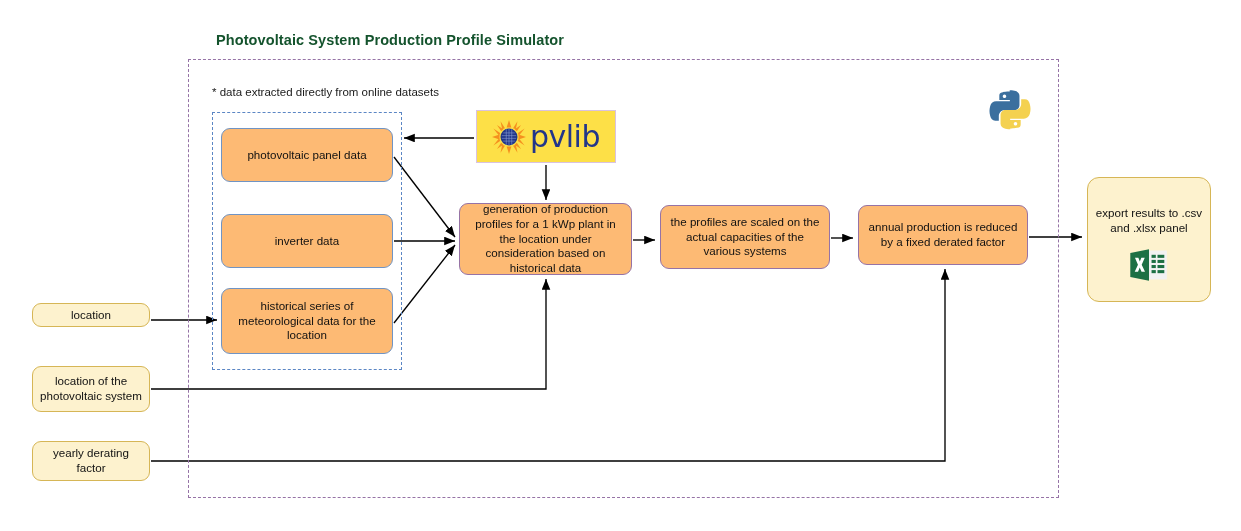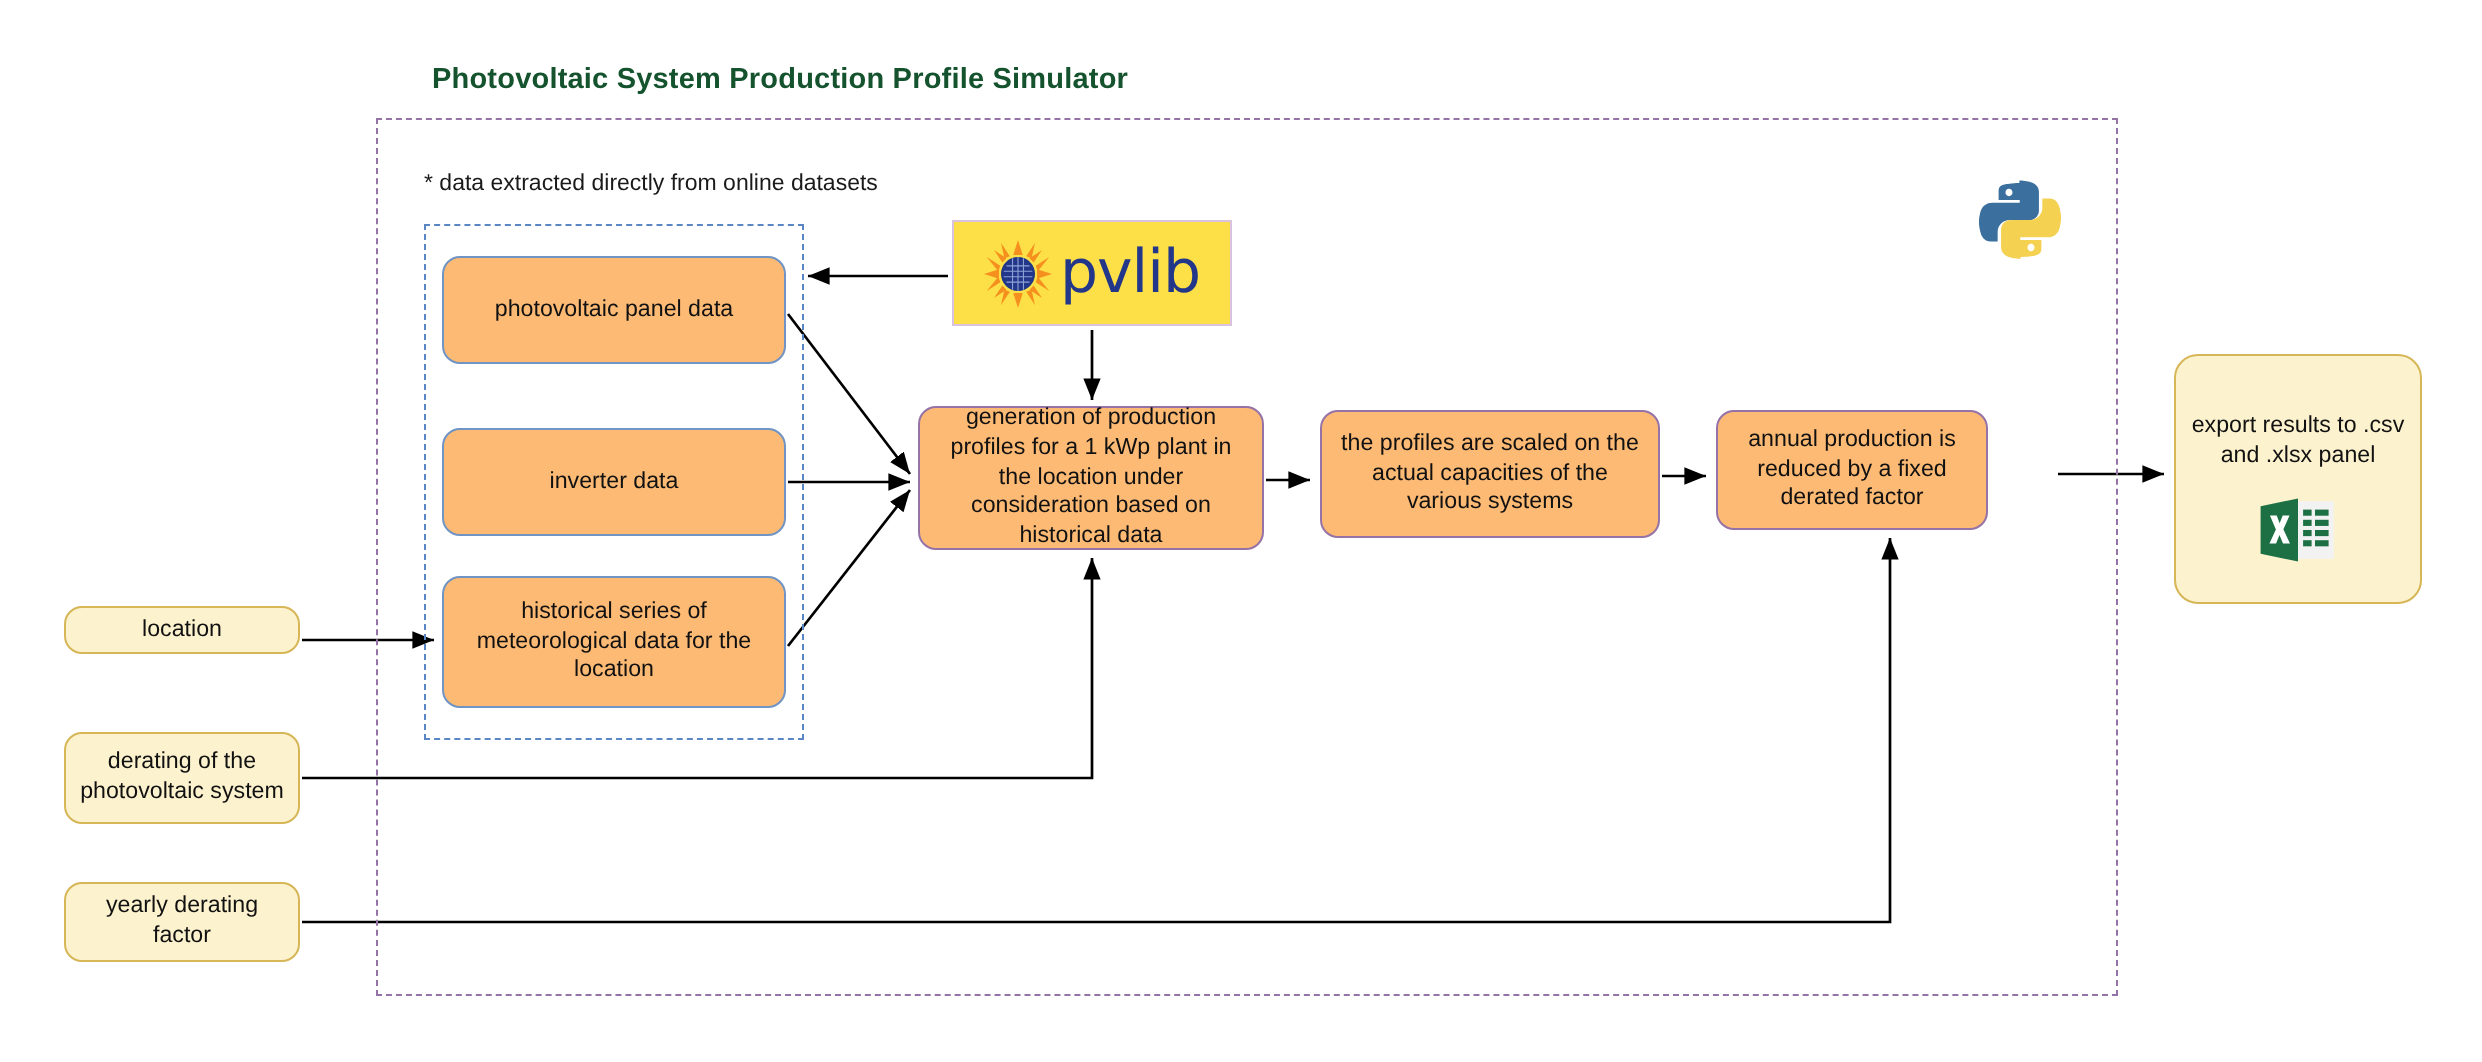--- a/index.html
+++ b/index.html
@@ -54,21 +54,21 @@
   .node-yellow { background:#fdf2ce; border:1.2px solid #d6b656; }
 
   
   #node-panel-data     { left:221px; top:128px; width:172px; height:54px; }
   #node-inverter-data  { left:221px; top:214px; width:172px; height:54px; }
   #node-meteo-data     { left:221px; top:288px; width:172px; height:66px; }
 
   
   #node-generation { left:459px; top:203px; width:173px; height:72px; }
   #node-scaling    { left:660px; top:205px; width:170px; height:64px; }
-  #node-derating   { left:858px; top:205px; width:136px; height:60px; }
+  #node-derating   { left:858px; top:205px; width:170px; height:60px; }
 
   
   #node-location  { left:32px; top:303px; width:118px; height:24px; }
   #node-capacity  { left:32px; top:366px; width:118px; height:46px; }
   #node-derating-input { left:32px; top:441px; width:118px; height:40px; }
 
   #node-export {
     left:1087px; top:177px; width:124px; height:125px;
     border-radius:12px; flex-direction:column; justify-content:flex-start;
     padding-top:28px;
@@ -197,21 +197,21 @@
 
   <div id="node-derating" class="abs node node-purple">
     <span>annual production is reduced by a fixed derated factor</span>
   </div>
 
   <div id="node-location" class="abs node node-yellow">
     <span>location</span>
   </div>
 
   <div id="node-capacity" class="abs node node-yellow">
-    <span>derating of the photovoltaic system</span>
+    <span>location of the photovoltaic system</span>
   </div>
 
   <div id="node-derating-input" class="abs node node-yellow">
     <span>yearly derating factor</span>
   </div>
 
   <div id="node-export" class="abs node node-yellow">
     <span class="export-label">export results to .csv and .xlsx panel</span>
     <svg id="excel-icon" viewBox="0 0 48 40" xmlns="http://www.w3.org/2000/svg">
       <rect x="20" y="3" width="25" height="34" fill="#f2f2f2"></rect>

